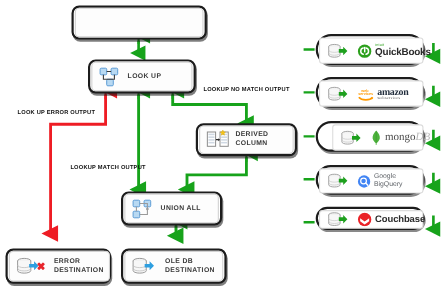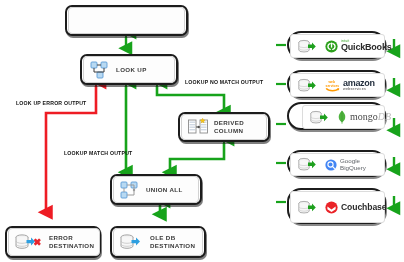--- a/index.html
+++ b/index.html
@@ -307,29 +307,29 @@
         <path d="M1.8,10.2 a5.2,2 0 0 0 10.4,0" fill="none" stroke="#c4c4c4" stroke-width="0.6"></path>
         <path d="M11,6.6 L15,6.6 L15,4.4 L18.8,8.4 L15,12.2 L15,10 L11,10 Z" fill="#1ea01e"></path>
       </svg>
       <div class="brand">
         <svg class="ico" width="15" height="13" viewBox="0 0 15 13">
           <text x="3.4" y="4.4" font-family="Liberation Sans, sans-serif" font-size="3.4" font-weight="700" fill="#FF9900">web</text>
           <text x="0.6" y="7.6" font-family="Liberation Sans, sans-serif" font-size="3.4" font-weight="700" fill="#FF9900">services</text>
           <path d="M1.2,9.4 a7,4.2 0 0 0 12.6,0" fill="none" stroke="#FF9900" stroke-width="1.5"></path>
           <path d="M12.2,9.6 l2.1,0.5 l-1.3,1.6 Z" fill="#FF9900"></path>
         </svg>
-        <div style="display:flex;flex-direction:column;line-height:1;">
+        <div style="display:flex;flex-direction:column;line-height:1;font-family:Liberation Serif, serif;">
           <span class="aws-main">amazon</span>
           <span class="aws-sub">webservices</span>
         </div>
       </div>
     </div>
   </div>
 
-  <div class="connector" style="left:287px; top:102px; width:99px; height:28px;padding-left:12px;">
+  <div class="connector" style="left:287px; top:110px; width:99px; height:28px;padding-left:12px;">
     <div class="inner">
       <svg class="ico" width="24" height="17" viewBox="0 0 24 17">
         <ellipse cx="7" cy="4.4" rx="5.2" ry="2" fill="#f2f2f2" stroke="#9a9a9a" stroke-width="0.8"></ellipse>
         <path d="M1.8,4.4 L1.8,12 a5.2,2 0 0 0 10.4,0 L12.2,4.4" fill="#f7f7f7" stroke="#9a9a9a" stroke-width="0.8"></path>
         <path d="M1.8,7.6 a5.2,2 0 0 0 10.4,0" fill="none" stroke="#c4c4c4" stroke-width="0.6"></path>
         <path d="M1.8,10.2 a5.2,2 0 0 0 10.4,0" fill="none" stroke="#c4c4c4" stroke-width="0.6"></path>
         <path d="M11,6.6 L15,6.6 L15,4.4 L18.8,8.4 L15,12.2 L15,10 L11,10 Z" fill="#1ea01e"></path>
       </svg>
       <div class="brand">
         <svg class="ico" width="10" height="14" viewBox="0 0 10 14">
@@ -358,21 +358,21 @@
         <svg class="ico" width="12" height="12" viewBox="0 0 12 12">
           <circle cx="6" cy="6" r="5.6" fill="#4285F4"></circle>
           <circle cx="5.5" cy="5.5" r="2.6" fill="none" stroke="#ffffff" stroke-width="1.1"></circle>
           <path d="M7.4,7.4 L9.4,9.4" stroke="#ffffff" stroke-width="1.3" stroke-linecap="round"></path>
         </svg>
         <span class="bq-main">Google BigQuery</span>
       </div>
     </div>
   </div>
 
-  <div class="connector" style="left:287px; top:188px; width:99px; height:36px;">
+  <div class="connector" style="left:287px; top:188px; width:99px; height:21px;">
     <div class="inner">
       <svg class="ico" width="24" height="17" viewBox="0 0 24 17">
         <ellipse cx="7" cy="4.4" rx="5.2" ry="2" fill="#f2f2f2" stroke="#9a9a9a" stroke-width="0.8"></ellipse>
         <path d="M1.8,4.4 L1.8,12 a5.2,2 0 0 0 10.4,0 L12.2,4.4" fill="#f7f7f7" stroke="#9a9a9a" stroke-width="0.8"></path>
         <path d="M1.8,7.6 a5.2,2 0 0 0 10.4,0" fill="none" stroke="#c4c4c4" stroke-width="0.6"></path>
         <path d="M1.8,10.2 a5.2,2 0 0 0 10.4,0" fill="none" stroke="#c4c4c4" stroke-width="0.6"></path>
         <path d="M11,6.6 L15,6.6 L15,4.4 L18.8,8.4 L15,12.2 L15,10 L11,10 Z" fill="#1ea01e"></path>
       </svg>
       <div class="brand">
         <svg class="ico" width="13" height="13" viewBox="0 0 13 13">

